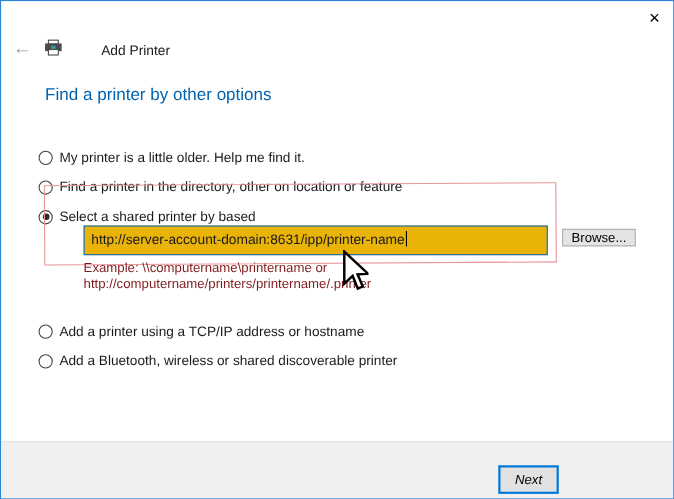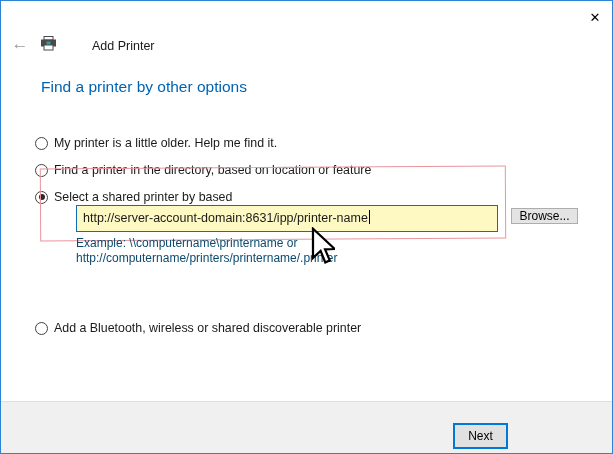--- a/index.html
+++ b/index.html
@@ -33,38 +33,38 @@
   .radio.sel::after{
     content:"";position:absolute;left:2.5px;top:2.5px;width:6px;height:6px;
     border-radius:50%;background:#2b2b2b;
   }
   .annotation{
     position:absolute;left:39px;top:166px;width:466px;height:73px;
     border:1px solid #e8959b;transform:rotate(-0.35deg);pointer-events:none;
   }
   .textbox{
     position:absolute;left:75px;top:204px;width:422px;height:27px;
-    border:1px solid #0f6cbd;background:#fef9c3;
+    border:1px solid #0f6cbd;background:#eab308;
     font-size:12.5px;line-height:25px;padding-left:6px;white-space:nowrap;overflow:hidden;
   }
   .caret{display:inline-block;width:1px;height:14px;background:#000;vertical-align:-2px;margin-left:1px;}
   .btn{
     position:absolute;background:#e1e1e1;border:1px solid #adadad;
     font-size:12px;display:flex;align-items:center;justify-content:center;
     font-family:inherit;color:#000;padding:0;
   }
   .browse{left:510px;top:207px;width:67px;height:16px;background:#e4e4e4;}
   .example{
-    position:absolute;left:75px;top:235px;font-size:12px;line-height:14.5px;color:#0c4a6e;
+    position:absolute;left:75px;top:235px;font-size:12px;line-height:14.5px;color:#7f1d1d;
   }
   .footer{
     position:absolute;left:0;right:0;bottom:0;height:52px;
     background:#f0f0f0;border-top:1px solid #dfdfdf;
   }
-  .next{left:452px;top:422px;width:55px;height:26px;border:2px solid #0078d7;}
+  .next{left:452px;top:422px;width:55px;height:26px;border:2px solid #0078d7;font-style:italic;}
   .cancel{left:531px;top:423px;width:55px;height:25px;}
   .cursor{position:absolute;left:308px;top:226px;pointer-events:none;}
 </style>
 </head>
 <body>
 
 <div class="win">
 
   <div class="close-btn">✕</div>
 
@@ -81,39 +81,43 @@
   <div class="hdr-title">Add Printer</div>
 
   <div class="heading">Find a printer by other options</div>
 
   <div class="opt" style="top:123px">
     <span class="radio"></span>
     <span>My printer is a little older. Help me find it.</span>
   </div>
   <div class="opt" style="top:150px">
     <span class="radio"></span>
-    <span>Find a printer in the directory, based on location or feature</span>
+    <span>Find a printer in the directory, other on location or feature</span>
   </div>
   <div class="opt" style="top:177px">
     <span class="radio sel"></span>
     <span>Select a shared printer by based</span>
   </div>
 
   <div class="annotation"></div>
 
   <div class="textbox">
     <span>http://server-account-domain:8631/ipp/printer-name</span><span class="caret"></span>
   </div>
   <button class="btn browse">Browse...</button>
 
   <div class="example">
     <div>Example: \\computername\printername or</div>
     <div>http://computername/printers/printername/.printer</div>
   </div>
 
+  <div class="opt" style="top:281px">
+    <span class="radio"></span>
+    <span>Add a printer using a TCP/IP address or hostname</span>
+  </div>
   <div class="opt" style="top:308px">
     <span class="radio"></span>
     <span>Add a Bluetooth, wireless or shared discoverable printer</span>
   </div>
 
   <div class="footer"></div>
   <button class="btn next">Next</button>
 
   <div class="cursor">
     <svg width="26" height="42" viewBox="0 0 13 21">

